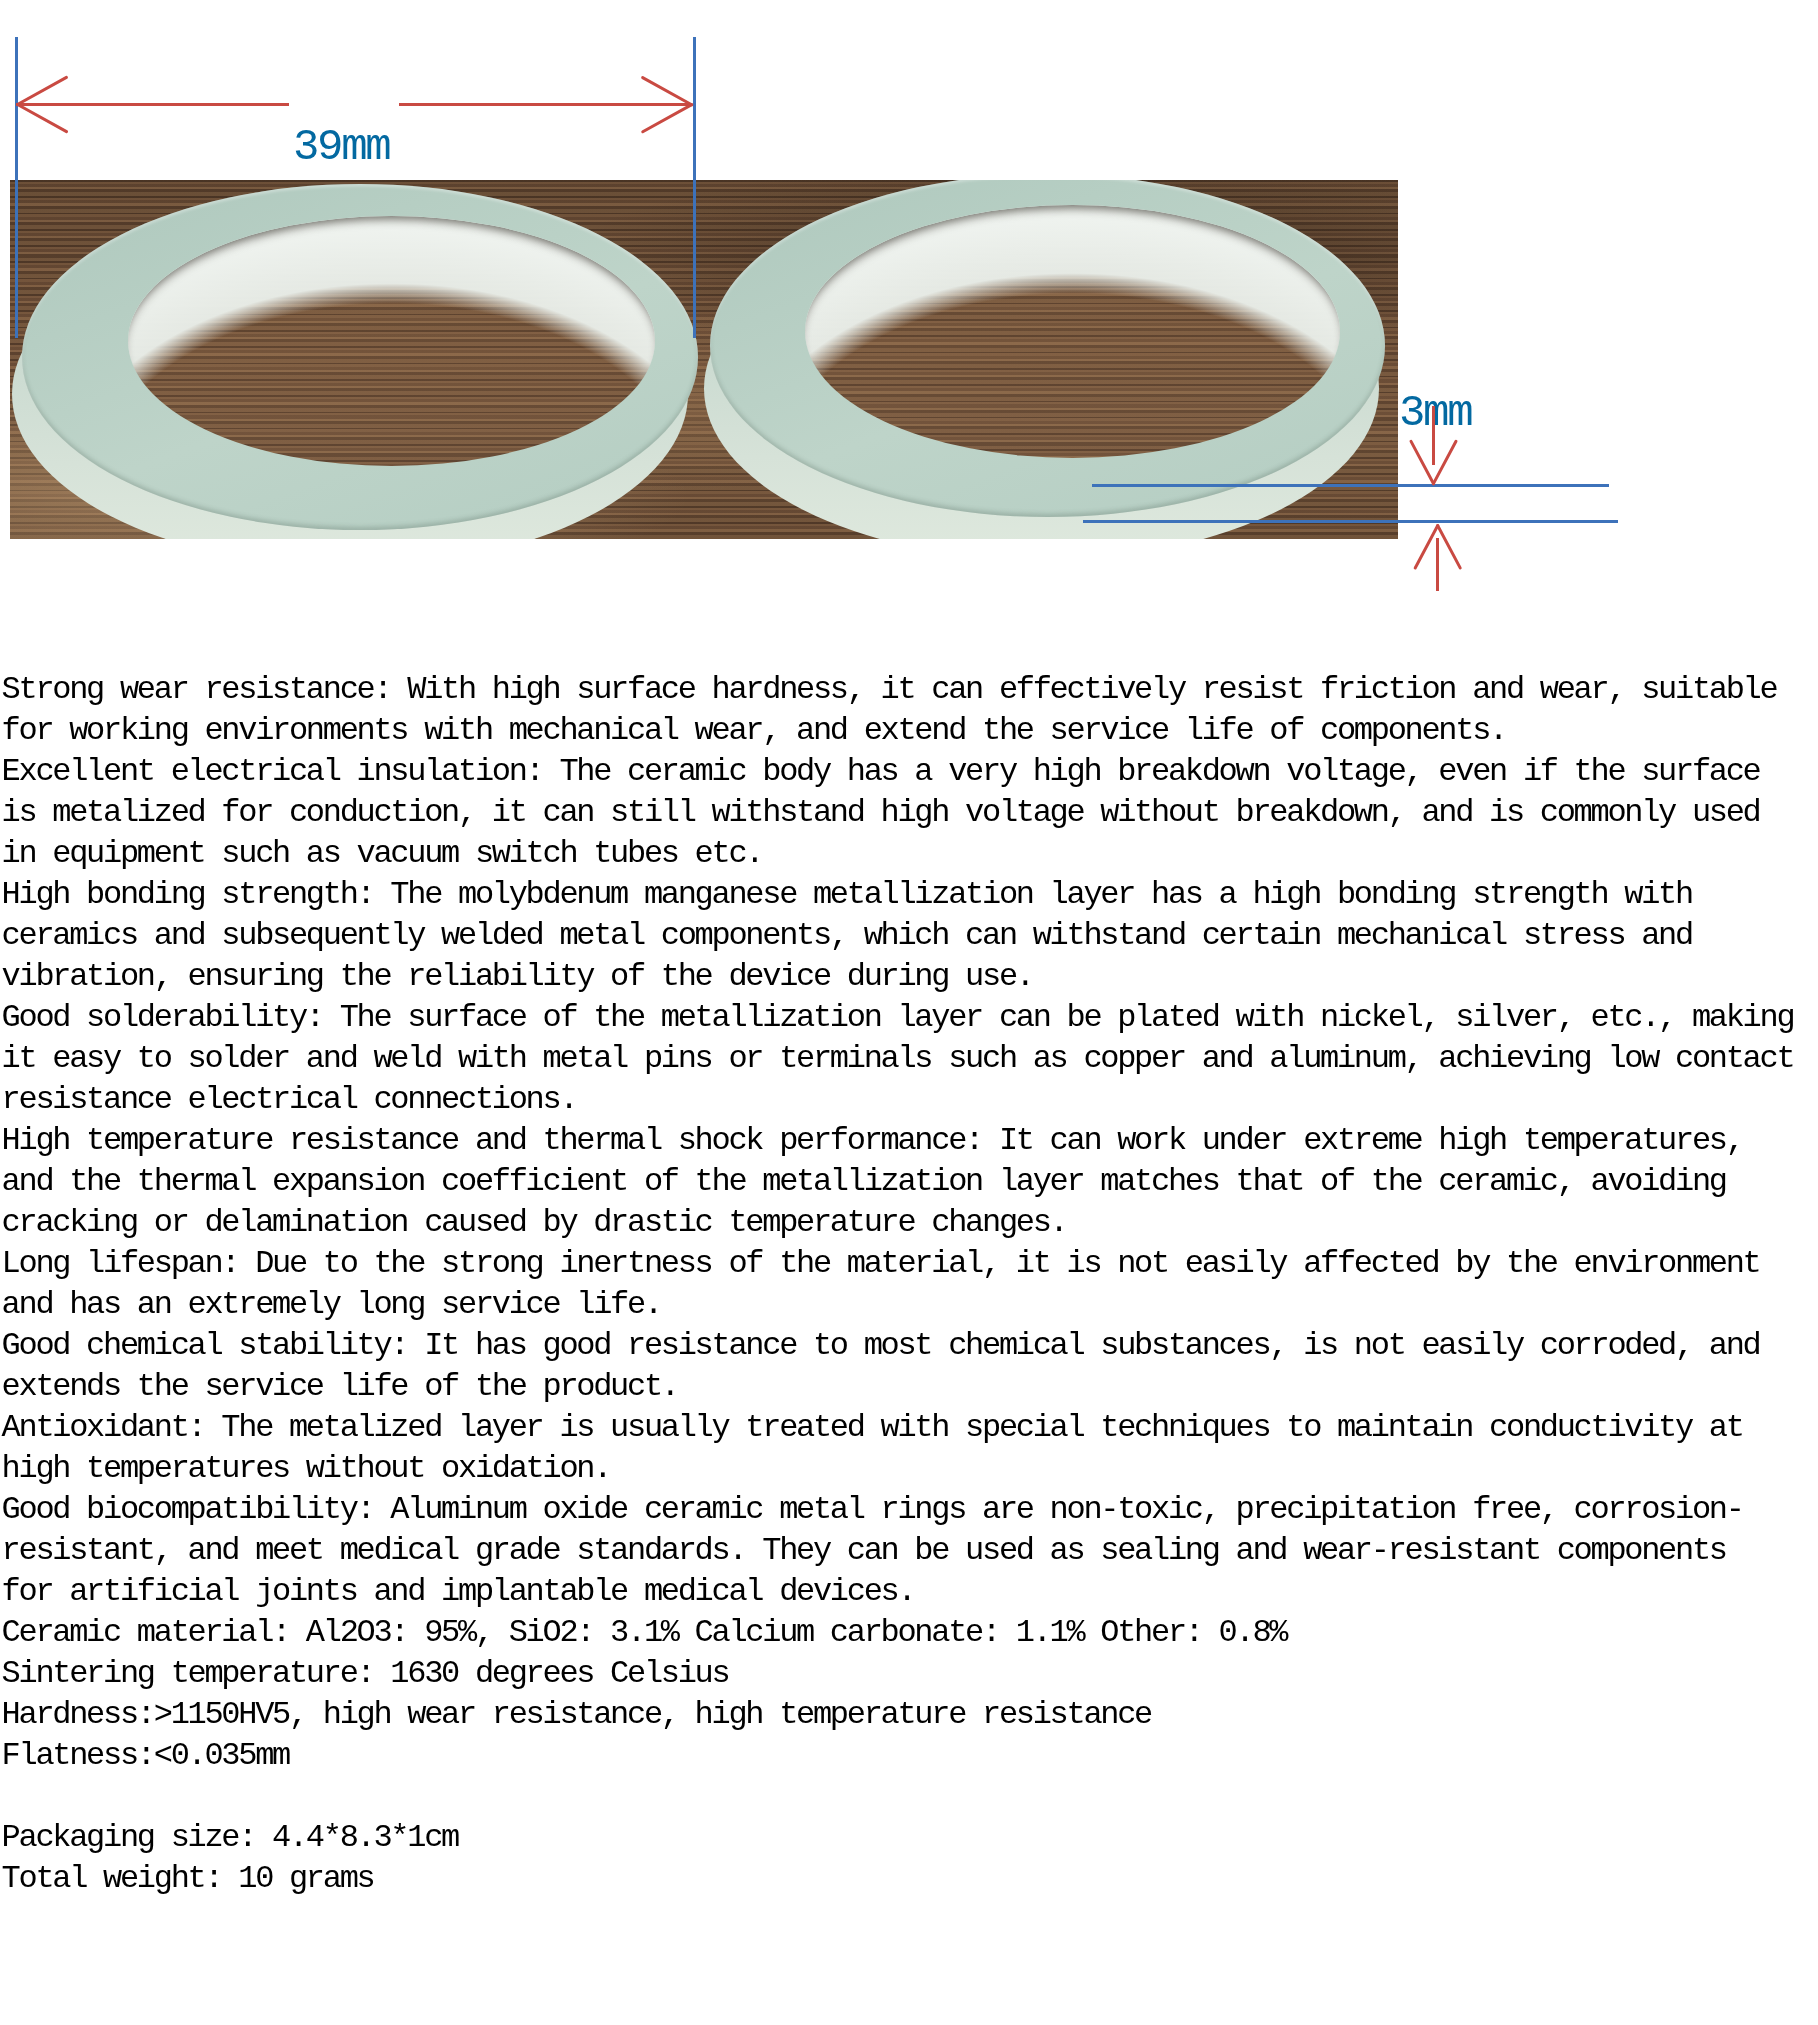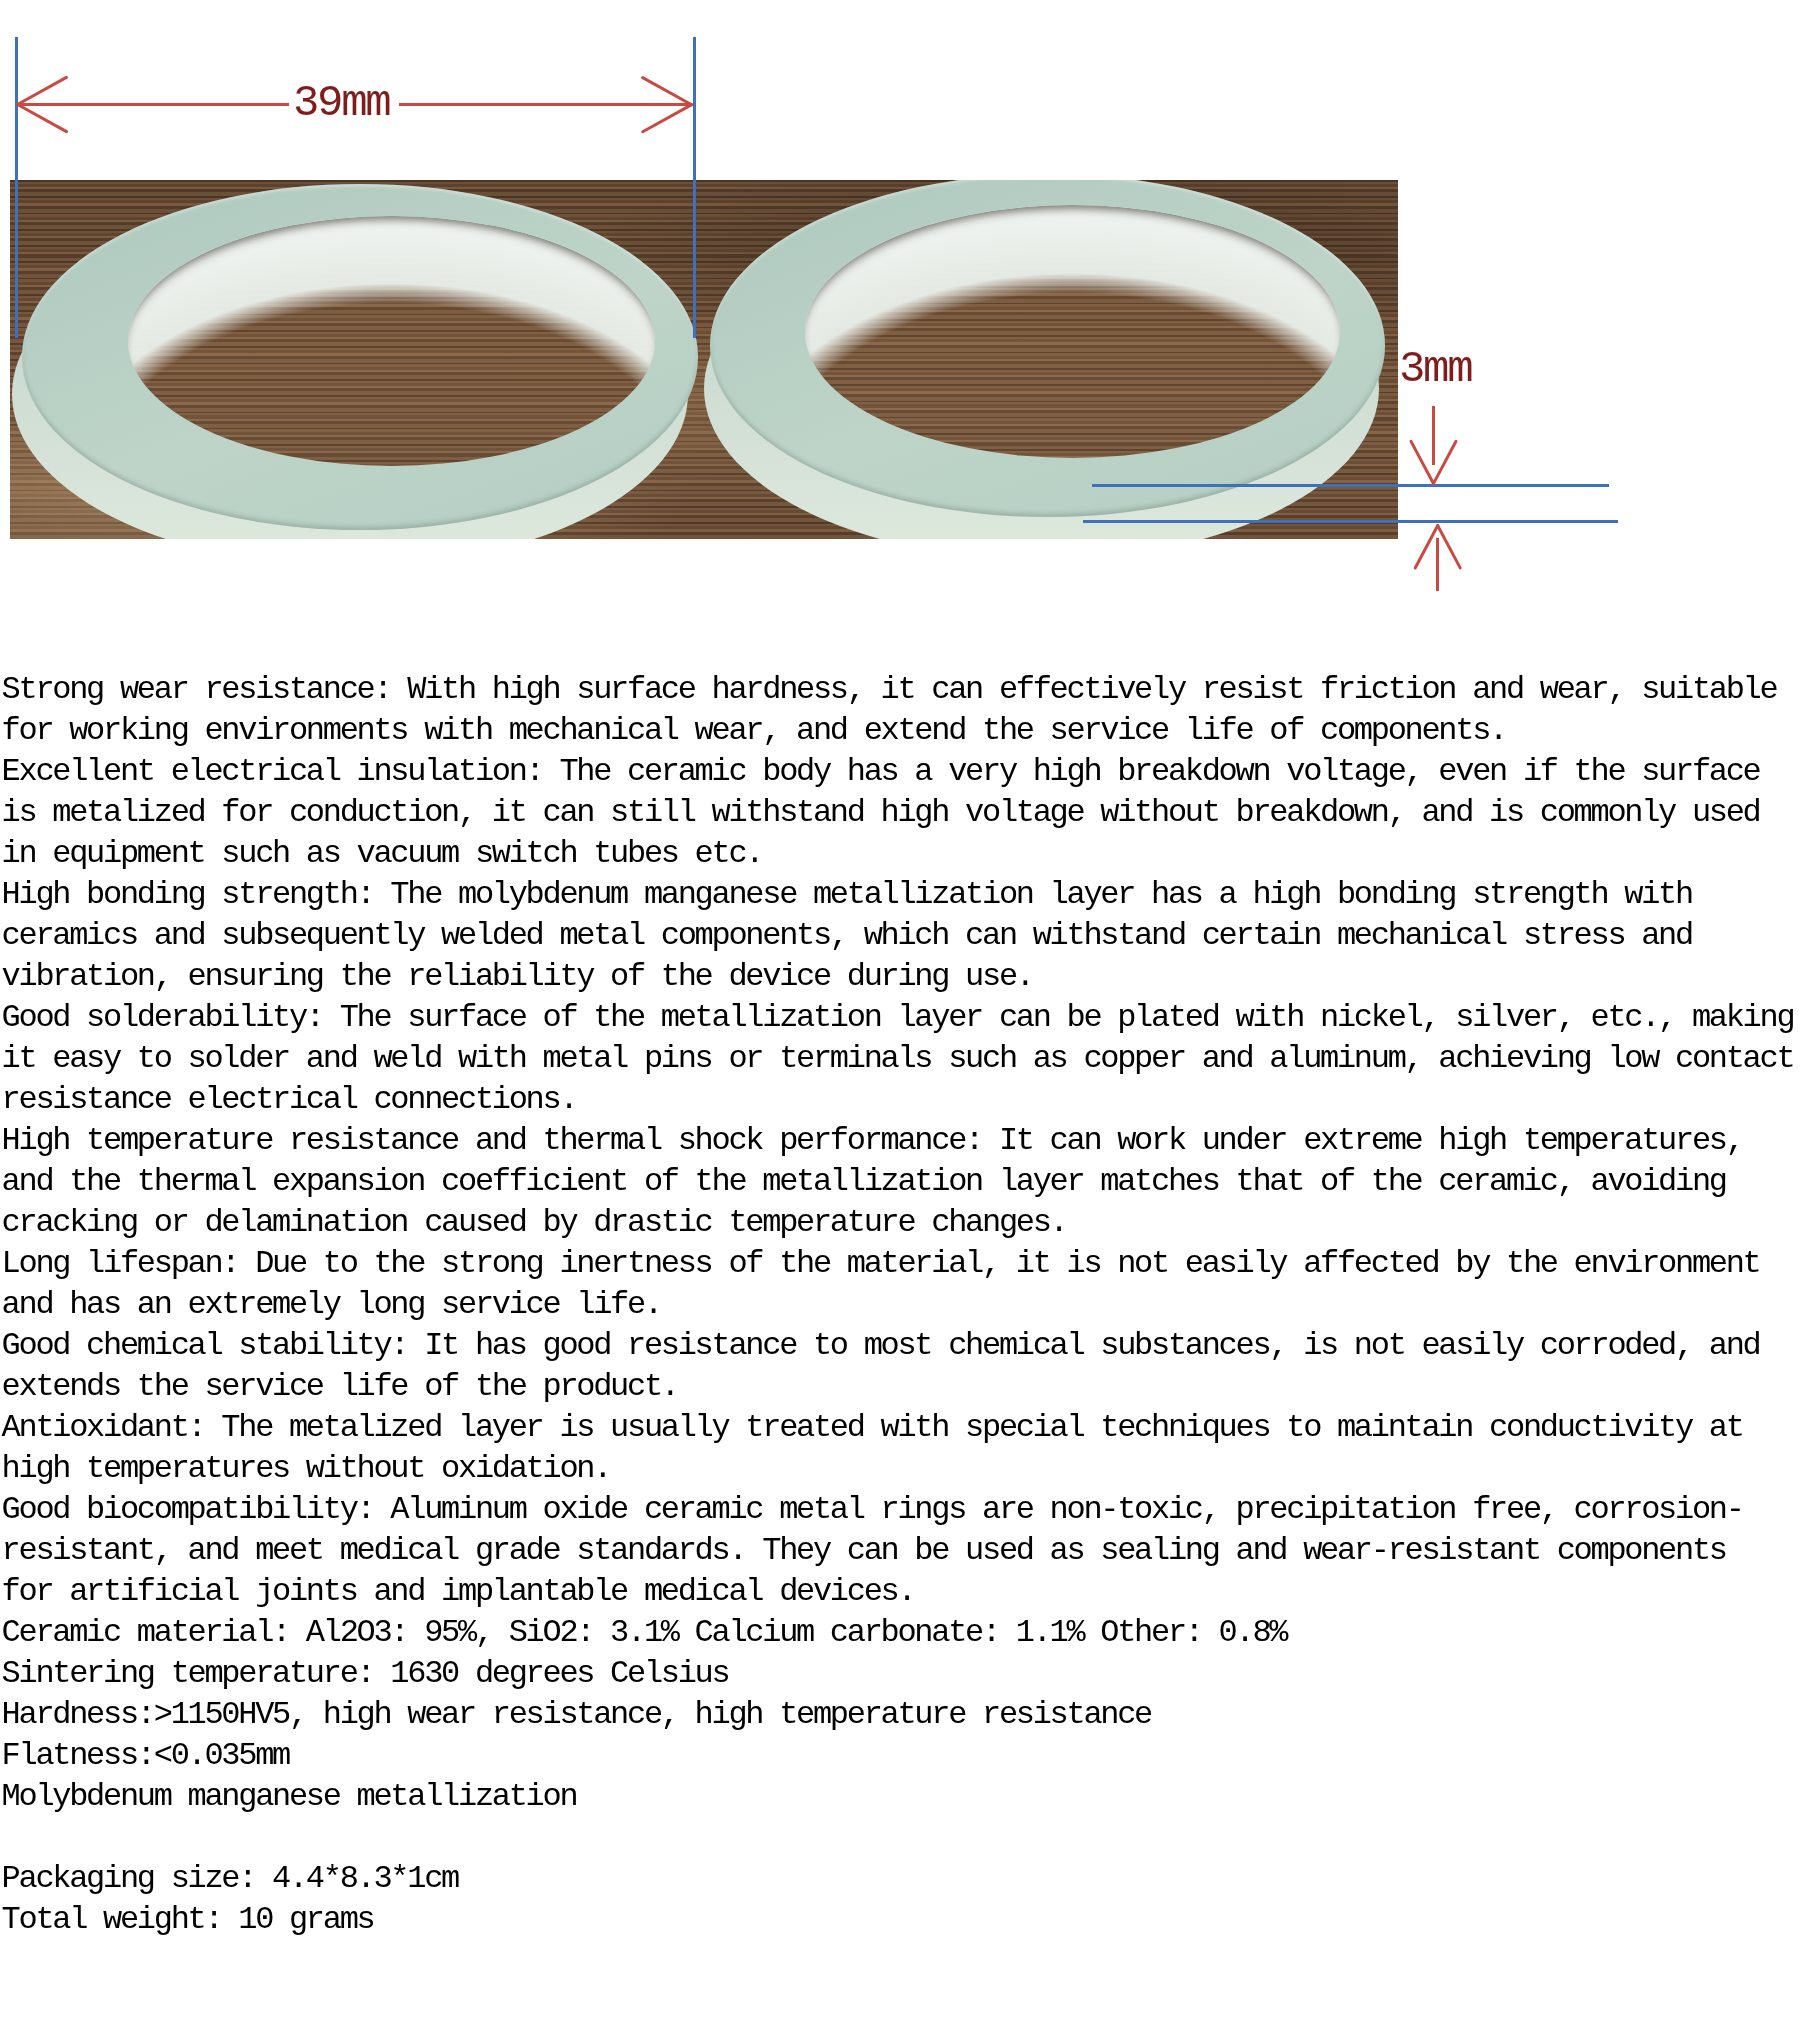--- a/index.html
+++ b/index.html
@@ -58,22 +58,22 @@
   .bar{position:absolute;height:3.1px;border-radius:1.6px;transform-origin:1.6px 1.6px;}
   #vline-left {left:14.7px; top:37px;width:3.1px;height:301px;}
   #vline-right{left:693px;top:37px;width:3.1px;height:301px;}
   #harrow-seg-left {left:16.3px; top:103px;width:273px;height:3.1px;}
   #harrow-seg-right{left:399px;top:103px;width:292px;height:3.1px;}
   #hline-top   {left:1092px;top:484px;width:517px;height:3.1px;}
   #hline-bottom{left:1083px;top:520px;width:535px;height:3.1px;}
   #varrow-down-tail{left:1432px;top:406px;width:3.1px;height:59px;}
   #varrow-up-tail  {left:1436px;top:538px;width:3.1px;height:53px;}
   .dim-label{
-    position:absolute;font-size:44px;letter-spacing:-2.3px;color:#7f1d1d;
-    font-family:"Liberation Mono","DejaVu Sans Mono",monospace;white-space:nowrap;
+    position:absolute;font-size:44px;letter-spacing:-2.3px;color:#0369a1;
+    font-family:"Liberation Mono","DejaVu Sans Mono",monospace;white-space:nowrap;margin-top:44px;
   }
   #label-39mm{left:293px;top:78px;}
   #label-3mm {left:1399px;top:344px;text-align:right;}
 
   
   #title{
     position:absolute;left:1.6px;top:602px;width:1815px;
     font-weight:bold;font-size:37px;letter-spacing:-2.3px;line-height:43px;white-space:nowrap;
   }
   #description{
@@ -149,19 +149,18 @@
 extends the service life of the product.</div>
     <div class="para">Antioxidant: The metalized layer is usually treated with special techniques to maintain conductivity at
 high temperatures without oxidation.</div>
     <div class="para">Good biocompatibility: Aluminum oxide ceramic metal rings are non-toxic, precipitation free, corrosion-
 resistant, and meet medical grade standards. They can be used as sealing and wear-resistant components
 for artificial joints and implantable medical devices.</div>
     <div class="para">Ceramic material: Al2O3: 95%, SiO2: 3.1% Calcium carbonate: 1.1% Other: 0.8%</div>
     <div class="para">Sintering temperature: 1630 degrees Celsius</div>
     <div class="para">Hardness:&gt;1150HV5, high wear resistance, high temperature resistance</div>
     <div class="para">Flatness:&lt;0.035mm</div>
-    <div class="para">Molybdenum manganese metallization</div>
     <div class="para gap-above">Packaging size: 4.4*8.3*1cm
 Total weight: 10 grams</div>
   </div>
 
 </div>
 
 
 </body></html>

